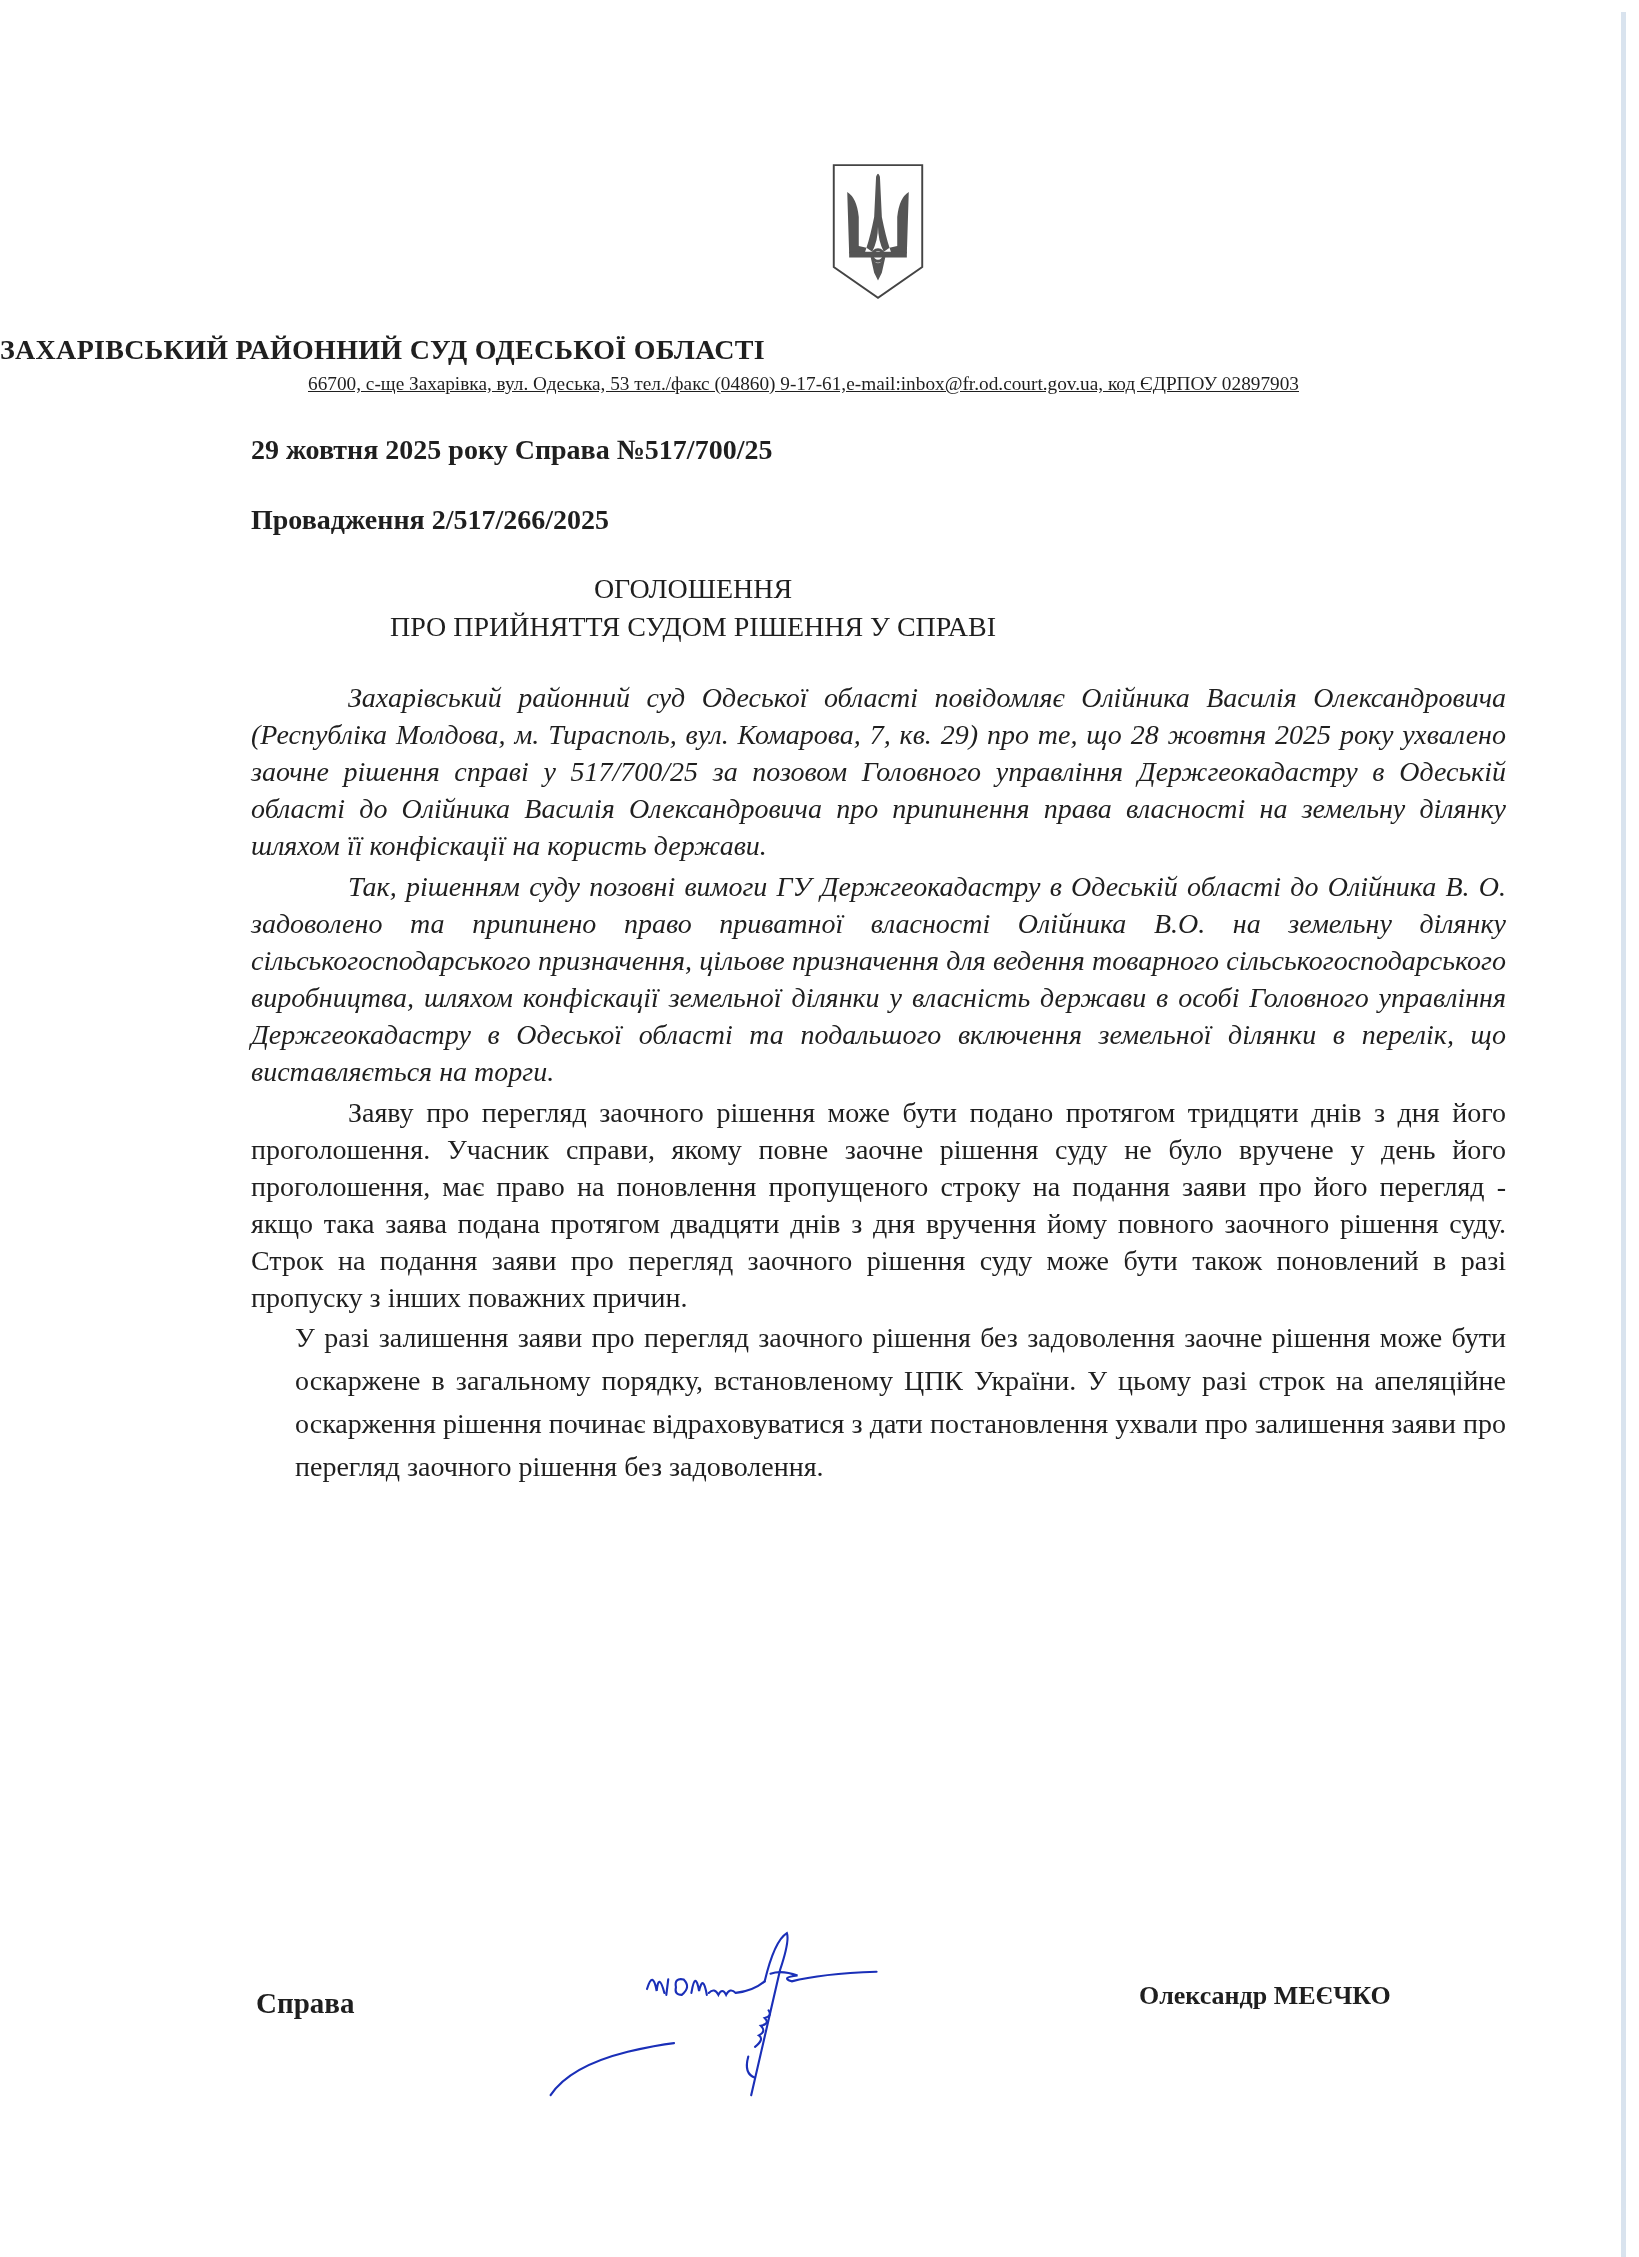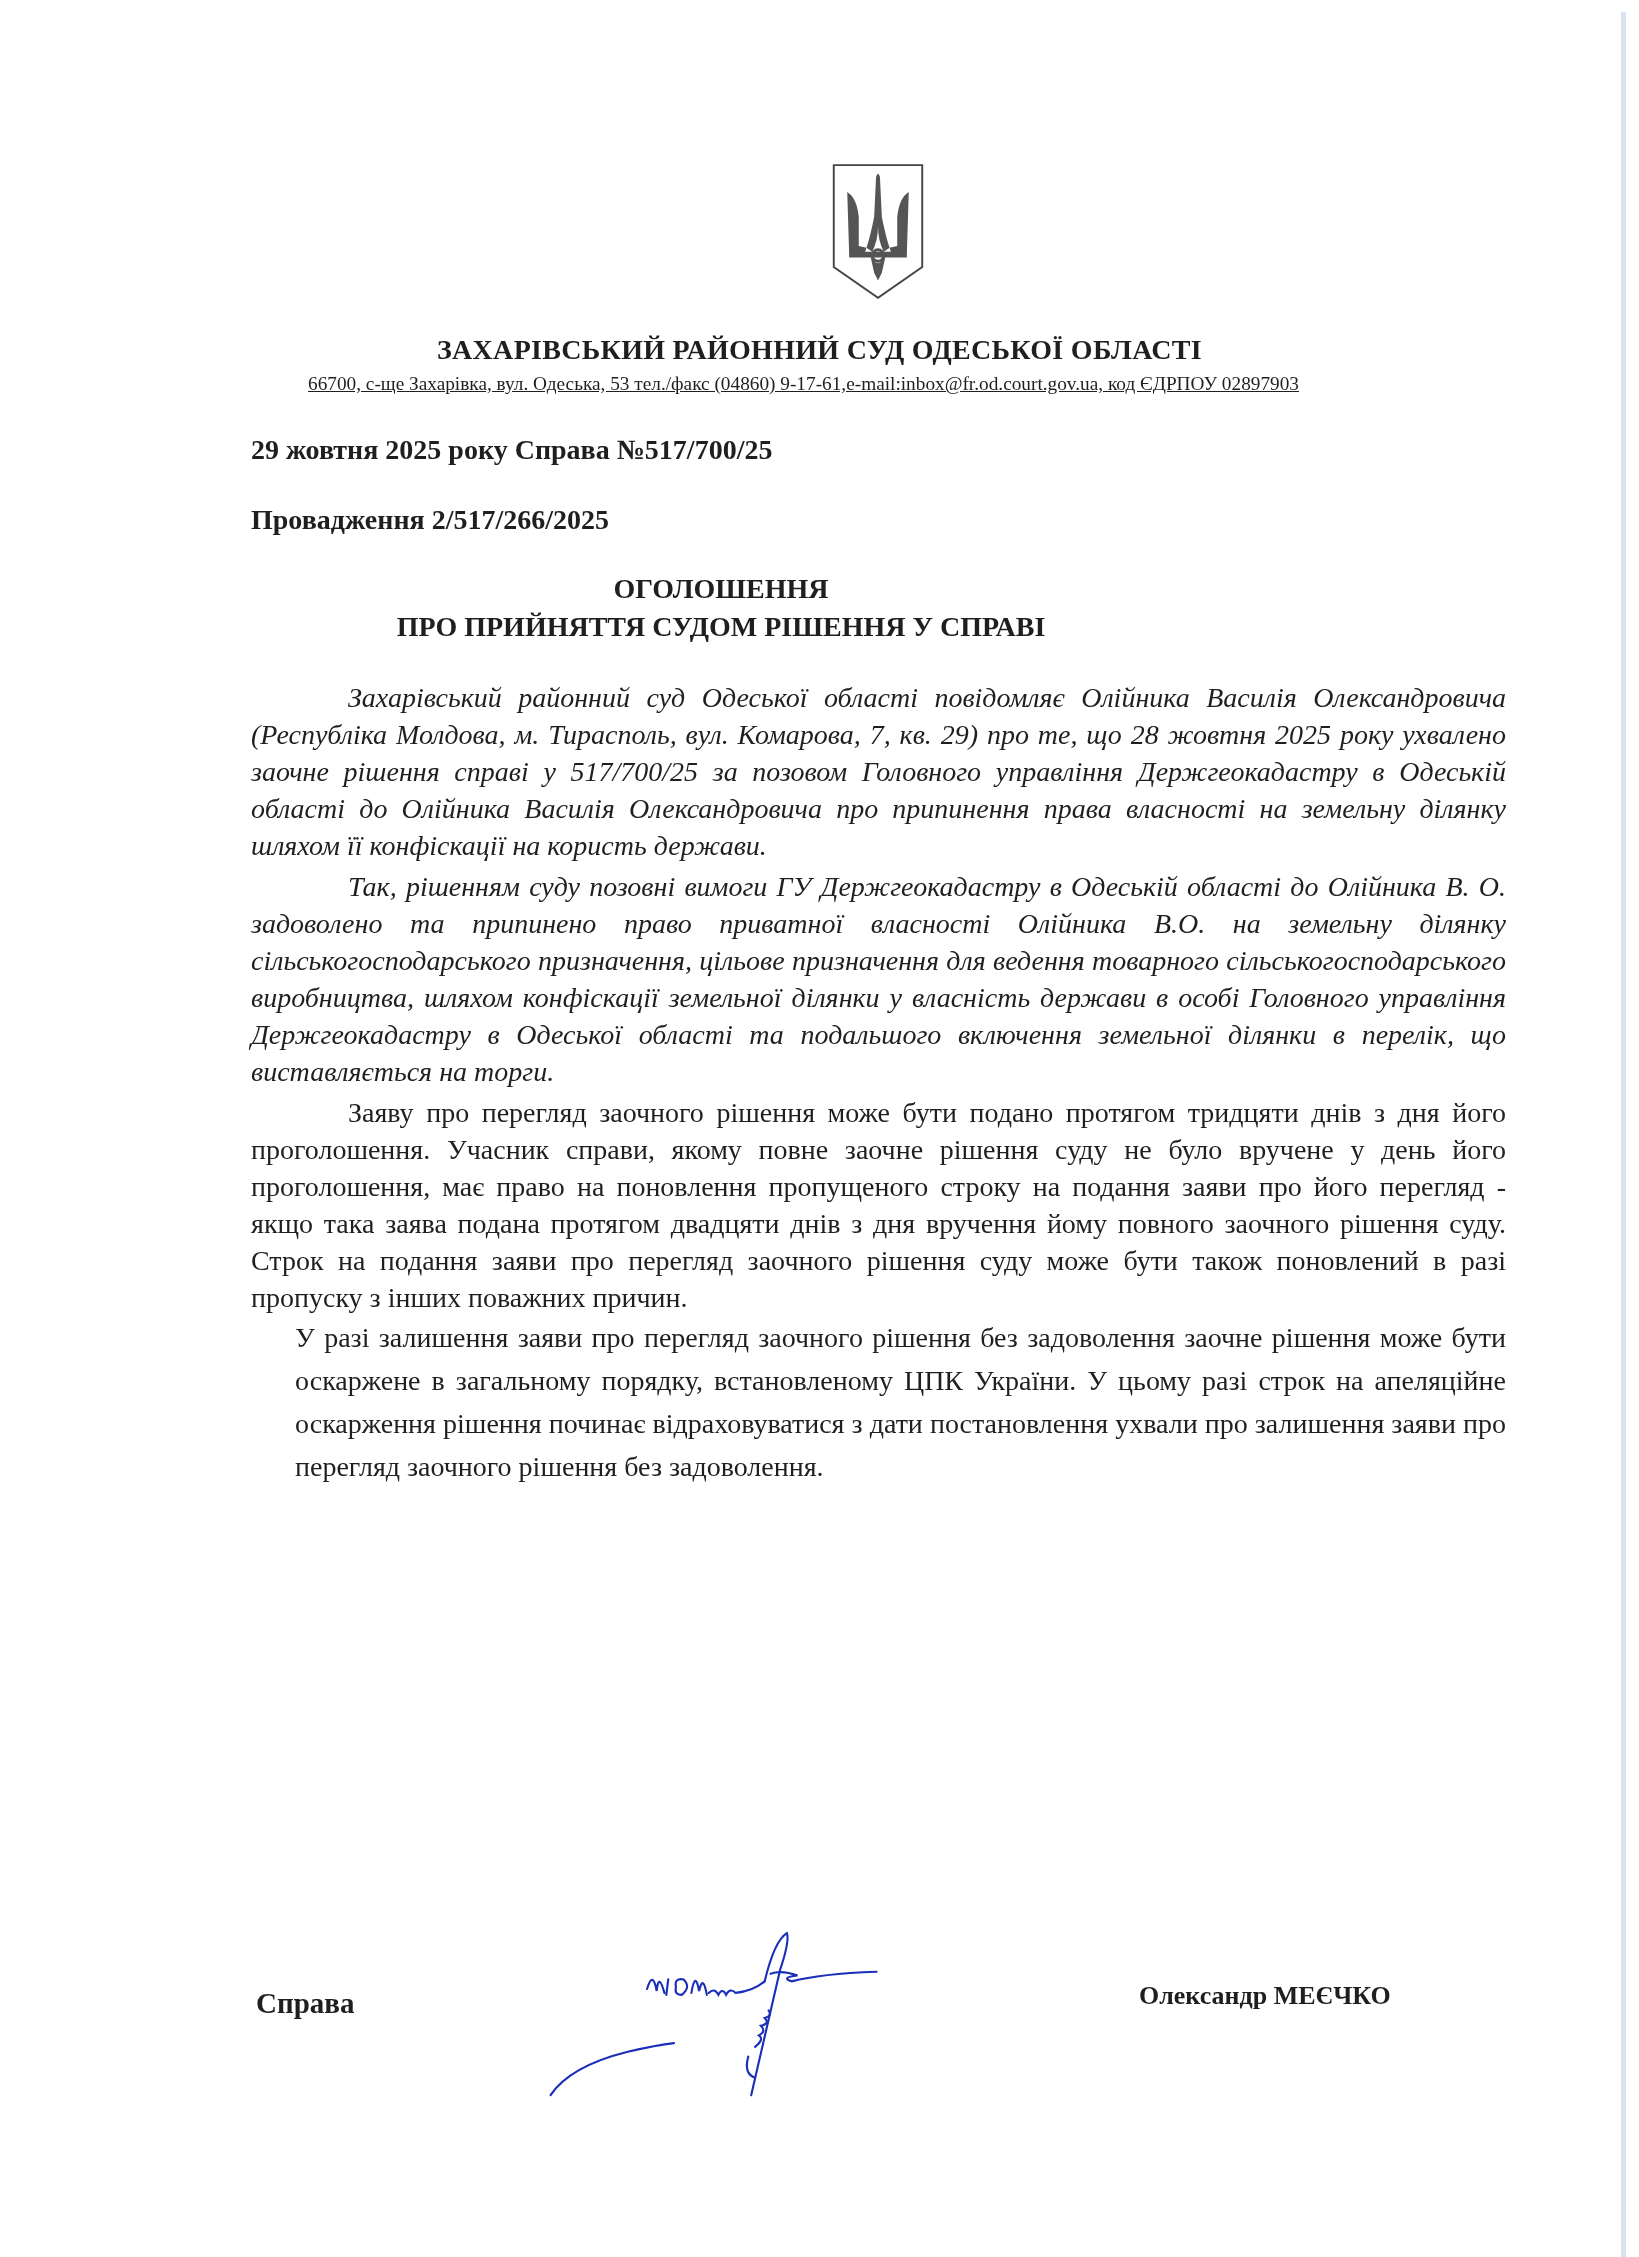--- a/index.html
+++ b/index.html
@@ -1,29 +1,29 @@
 <!DOCTYPE html>
 <html><head>
 <meta charset="utf-8">
 <style>
   html, body { margin: 0; padding: 0; background: #ffffff; }
   body { width: 1639px; height: 2257px; position: relative; overflow: hidden;
          font-family: "Liberation Serif", "DejaVu Serif", serif; color: #1f1f1f; }
   .edge { position: absolute; top: 11.6px; right: 13.5px; width: 4.8px; height: 2246px;
           background: #d9e3ee; }
   .emblem { position: absolute; left: 828px; top: 159px; width: 100px; height: 145px; }
-  .court-name { position: absolute; left: 0; width: 1639px; top: 334px; text-align: center;
+  .court-name { position: absolute; left: 0; width: 1639px; top: 334px; text-align: left;
                 font-weight: bold; font-size: 28px; letter-spacing: 0.3px; }
   .court-address { position: absolute; left: 0; width: 1607px; top: 373px; text-align: center;
                    font-size: 19.3px; text-decoration: underline; }
   .meta { position: absolute; left: 251px; font-weight: bold; font-size: 28px; }
   .meta.date { top: 434px; }
   .meta.proc { top: 504px; }
   .title { position: absolute; left: 0; width: 1386px; text-align: center;
-           font-weight: bold; font-size: 28px; padding-left: 28px; }
+           font-weight: normal; font-size: 28px; }
   .title.t1 { top: 573px; }
   .title.t2 { top: 611px; }
   .body { position: absolute; left: 251px; width: 1255px; top: 679px;
           font-size: 28px; line-height: 37px; text-align: justify; }
   .body p { margin: 0; }
   .body p.ind { text-indent: 97px; }
   .body p.gap { margin-bottom: 3.9px; font-style: italic; }
   .body p.wide { line-height: 43px; margin-left: 44px; }
   .sign-label { position: absolute; left: 256px; top: 1987px; font-weight: bold; font-size: 29px; }
   .sign-name { position: absolute; left: 1139px; top: 1981px; font-weight: bold; font-size: 26px; }

